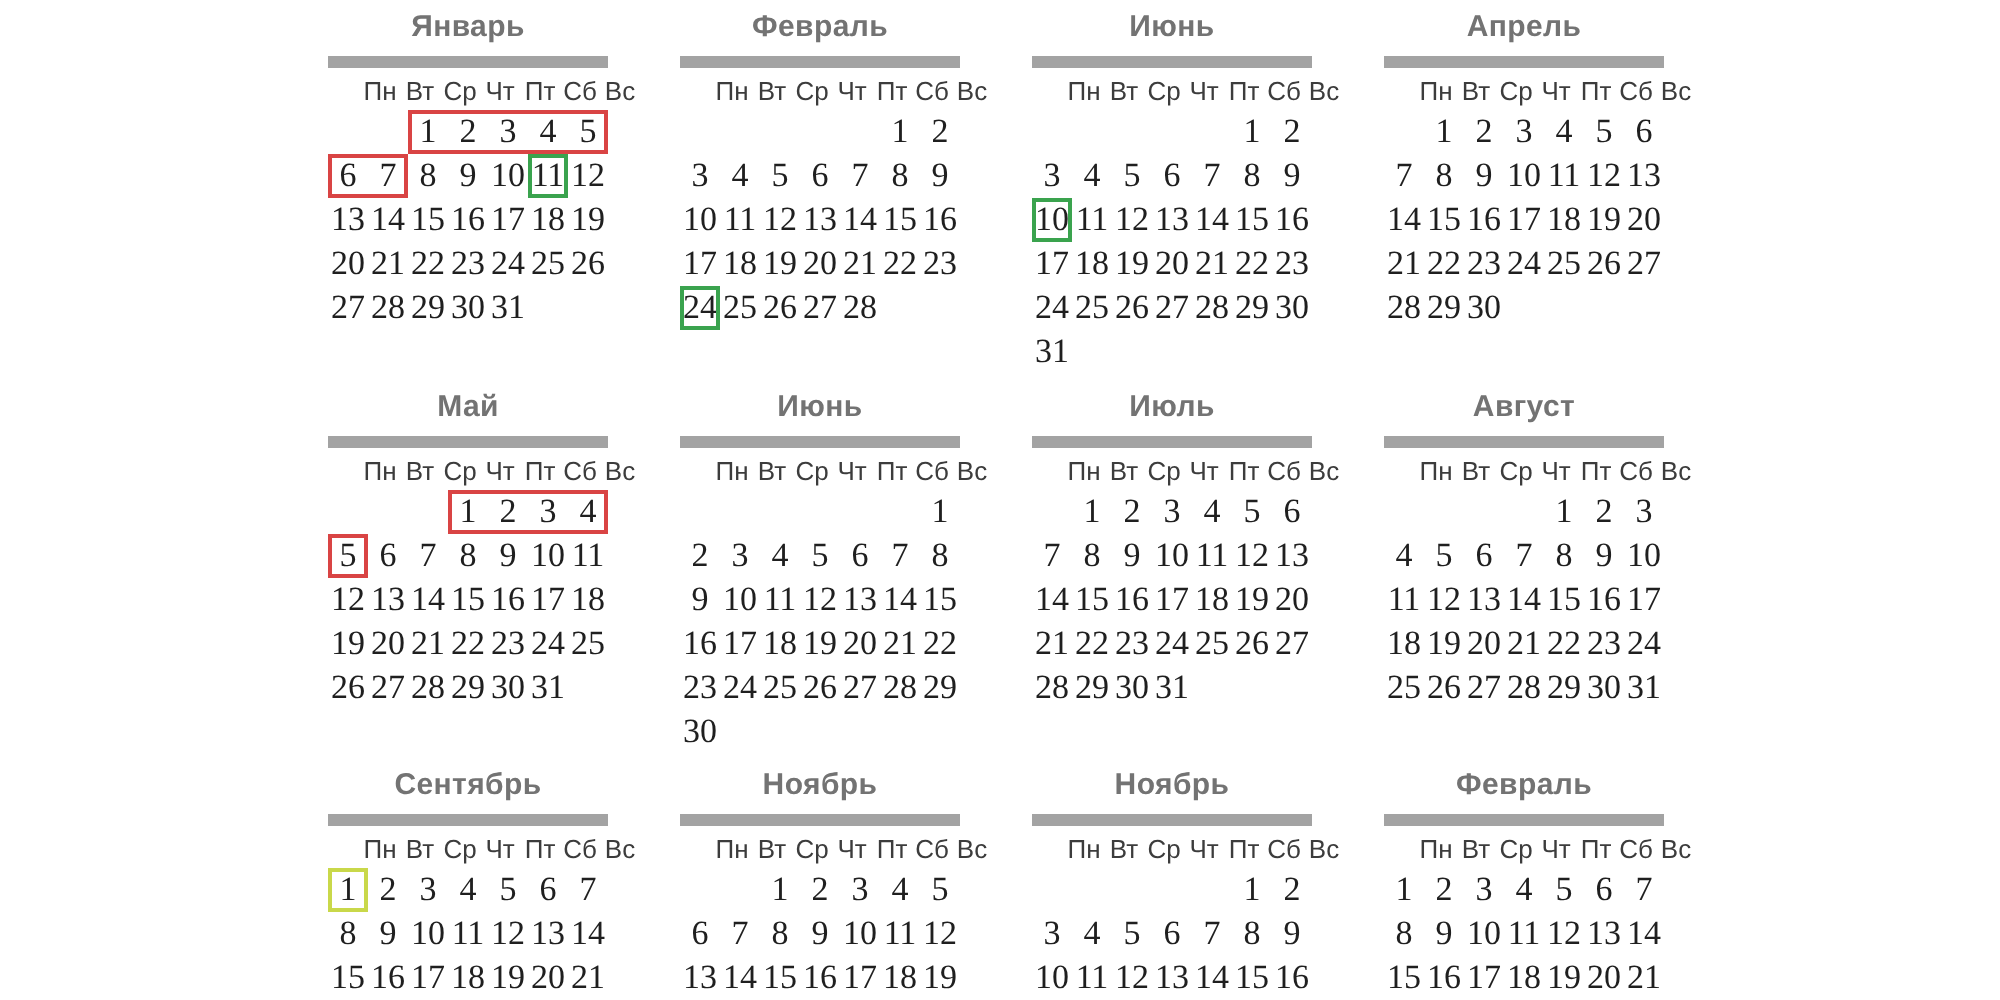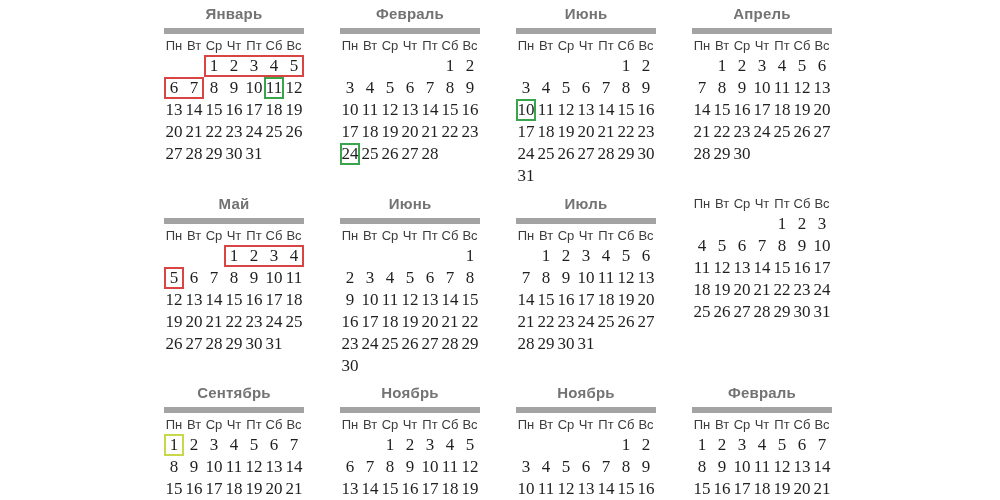--- a/index.html
+++ b/index.html
@@ -33,20 +33,21 @@
     line-height: 23px;
     padding-bottom: 3px;
     border-bottom: 6px solid #a3a3a3;
     letter-spacing: 0.2px;
   }
   .week-header {
     display: grid;
     grid-template-columns: repeat(7, 20px);
     margin-top: 3px;
     height: 18px;
+    margin-left: 16px;
   }
   .dow {
     font-size: 13px;
     color: #3c3c3c;
     text-align: center;
     line-height: 18px;
   }
   .week {
     position: relative;
     display: grid;
@@ -491,20 +492,21 @@
         <span class="day">28</span>
         <span class="day">29</span>
         <span class="day">30</span>
         <span class="day">31</span>
         <span class="day"></span>
         <span class="day"></span>
         <span class="day"></span>
       </div>
     </div>
     <div class="month">
+      <div class="month-title">Август</div>
       <div class="week-header">
         <span class="dow">Пн</span>
         <span class="dow">Вт</span>
         <span class="dow">Ср</span>
         <span class="dow">Чт</span>
         <span class="dow">Пт</span>
         <span class="dow">Сб</span>
         <span class="dow">Вс</span>
       </div>
       <div class="week">

